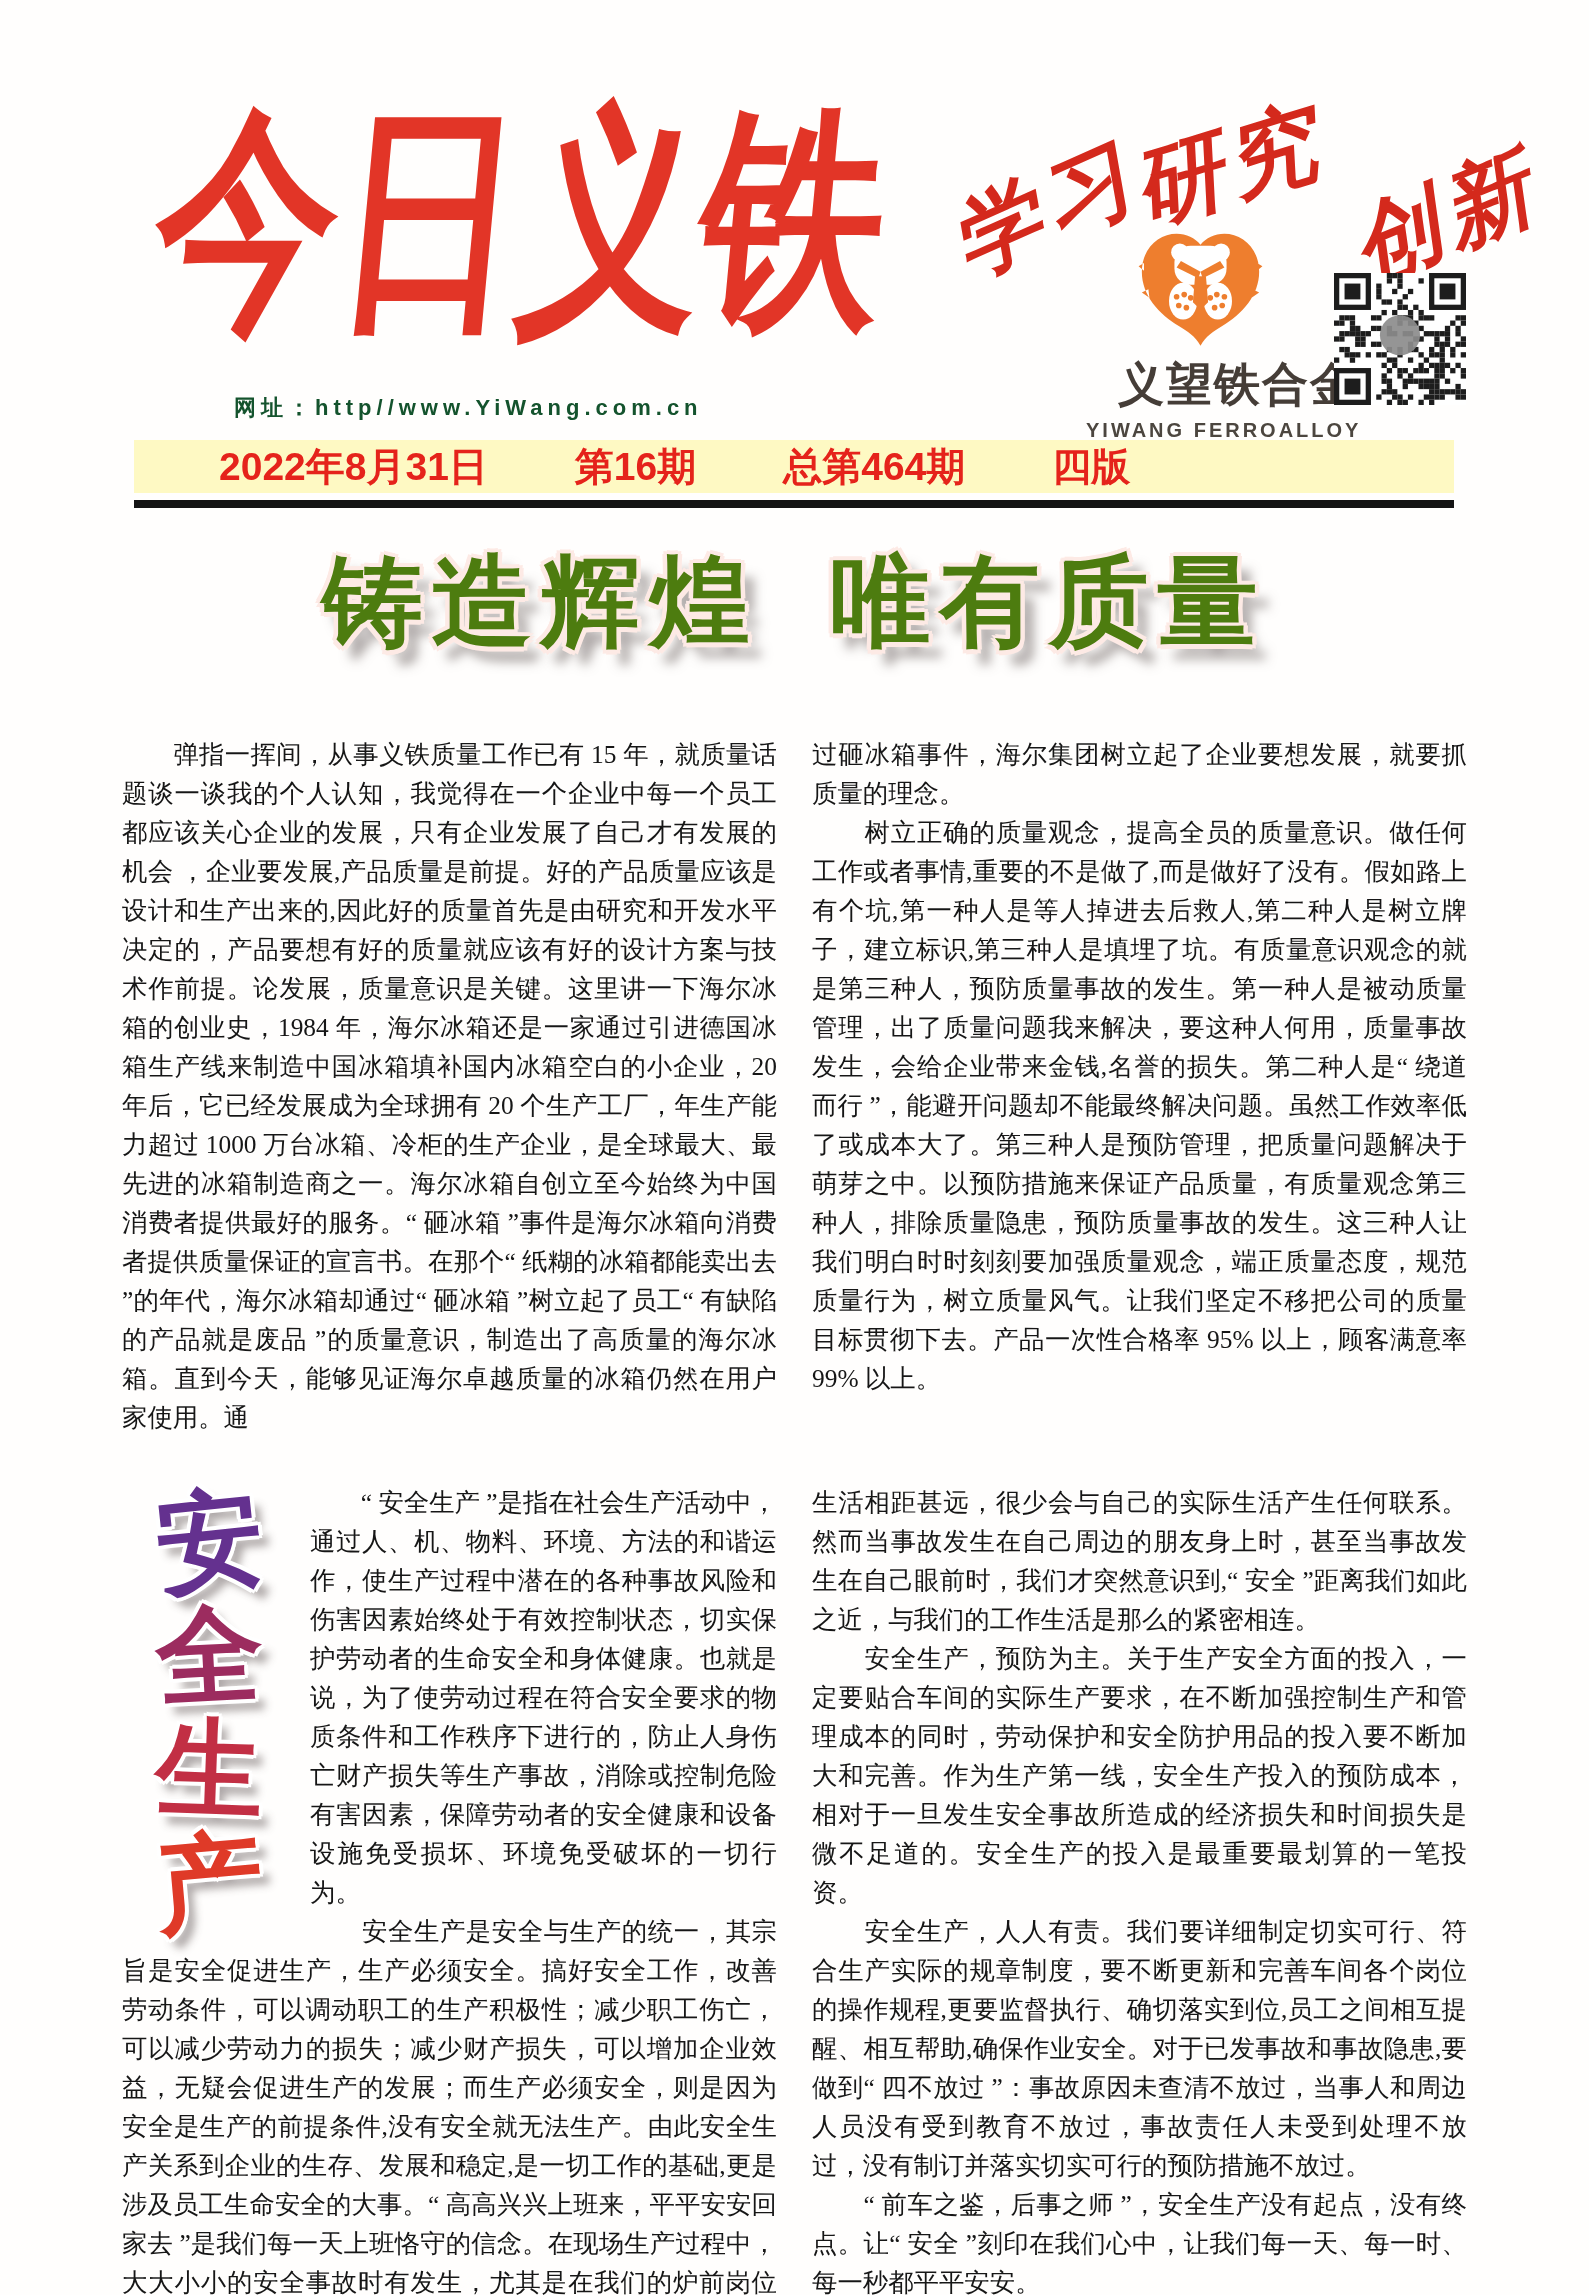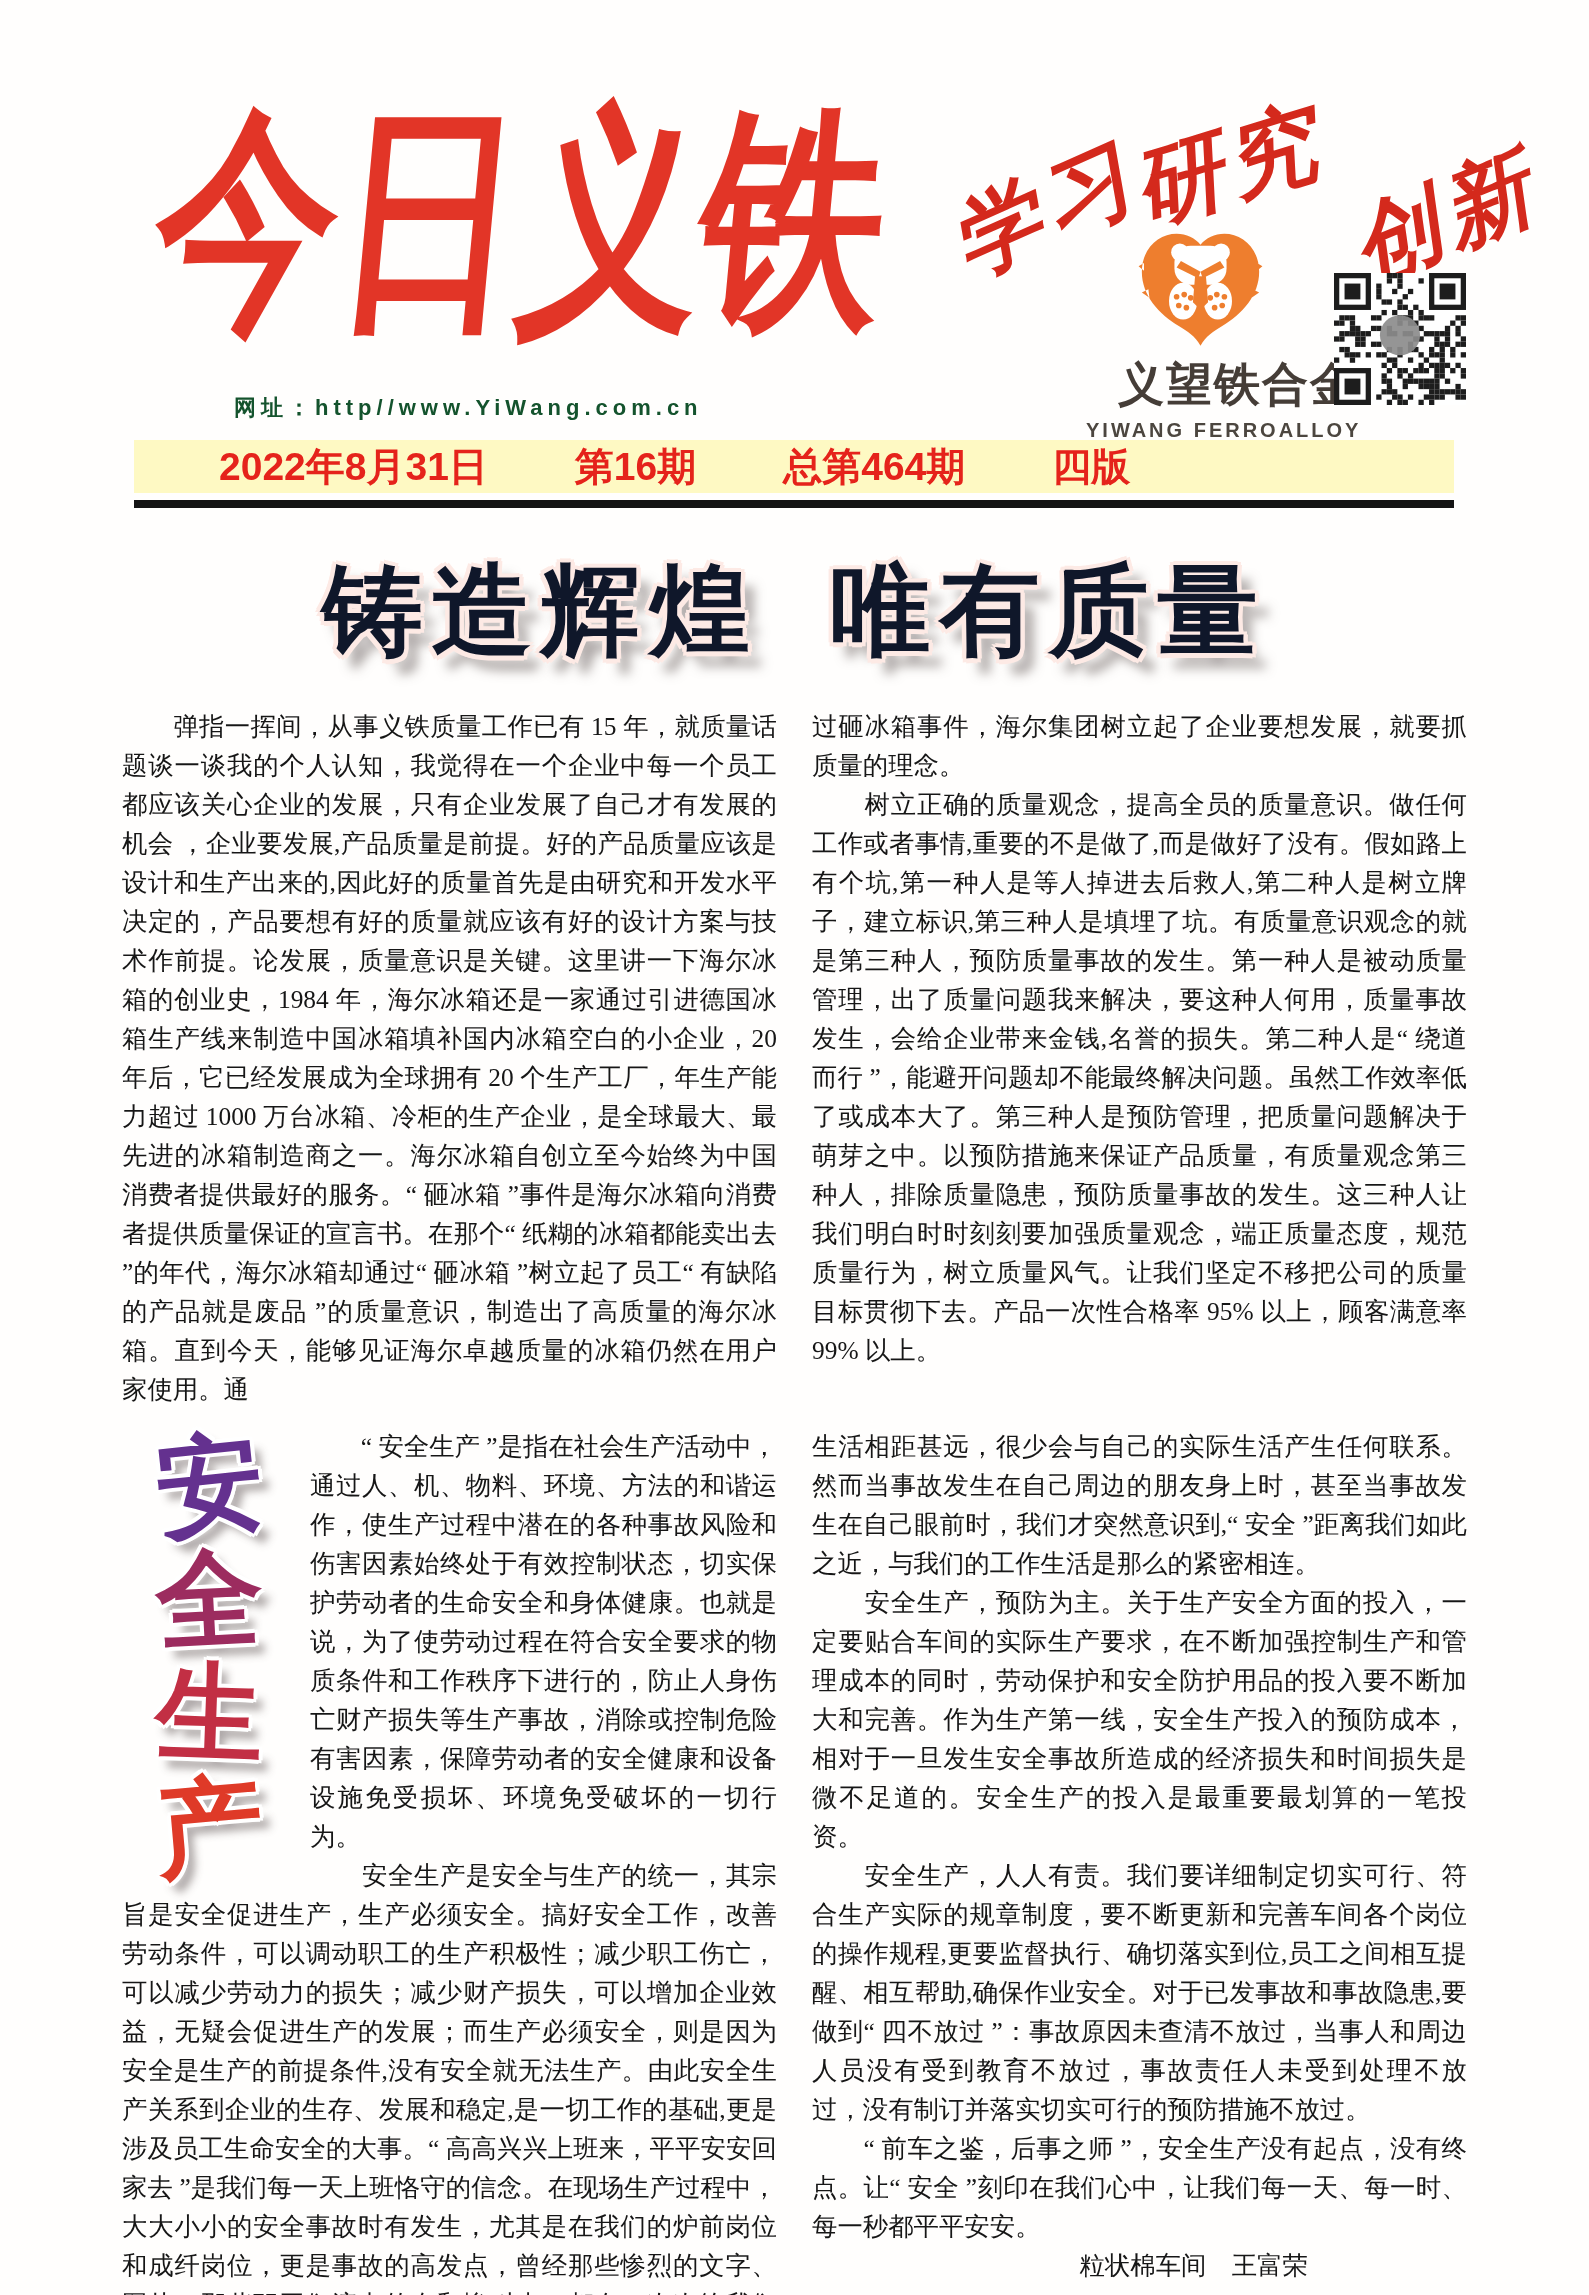--- a/index.html
+++ b/index.html
@@ -51,32 +51,32 @@
     background:#fef9c3; display:flex; align-items:center; gap:87px; padding-left:85px;
     font-family:"Liberation Sans","DejaVu Sans",sans-serif;
     font-size:39px; font-weight:900; color:#e5231b; white-space:nowrap;
   }
   .rule { position:absolute; left:134px; top:500px; width:1320px; height:8px; background:#141414; }
 
   
   .content { position:absolute; left:122px; top:557px; width:1345px; }
   .brush-title {
     text-align:center; font-size:100px; line-height:106px; font-weight:900;
-    color:#0f172a; letter-spacing:9px; white-space:nowrap;
-    font-family:Liberation Sans, sans-serif;
+    color:#4d7c0f; letter-spacing:9px; white-space:nowrap;
+    font-family:Liberation Mono, monospace;
     text-shadow:
       -4.5px 0 0 #fdeae5, 4.5px 0 0 #fdeae5, 0 -4.5px 0 #fdeae5, 0 4.5px 0 #fdeae5,
       -3.5px -3.5px 0 #fdeae5, 3.5px -3.5px 0 #fdeae5, -3.5px 3.5px 0 #fdeae5, 3.5px 3.5px 0 #fdeae5,
       13px 15px 11px rgba(90,80,78,.5);
     margin-bottom:44px;
   }
   .brush-title .t2 { margin-left:72px; }
 
   .cols { display:flex; gap:35px; }
-  .col { width:655px; font-size:25.4px; line-height:39px; text-align:justify; color:#161616; }
+  .col { width:655px; font-size:25.4px; line-height:39px; text-align:justify; color:#161616;margin-top:28px; }
   .col p { margin:0; }
   .article-2 { margin-top:18px; }
 
   .vtitle {
     float:left; width:175px; height:451px; margin-right:13px;
     display:flex; flex-direction:column; align-items:center; gap:5px; padding-top:3px;
   }
   .vtitle span {
     font-size:107px; line-height:1.02; font-weight:900;
     font-family:"DejaVu Serif","Liberation Serif",serif;

